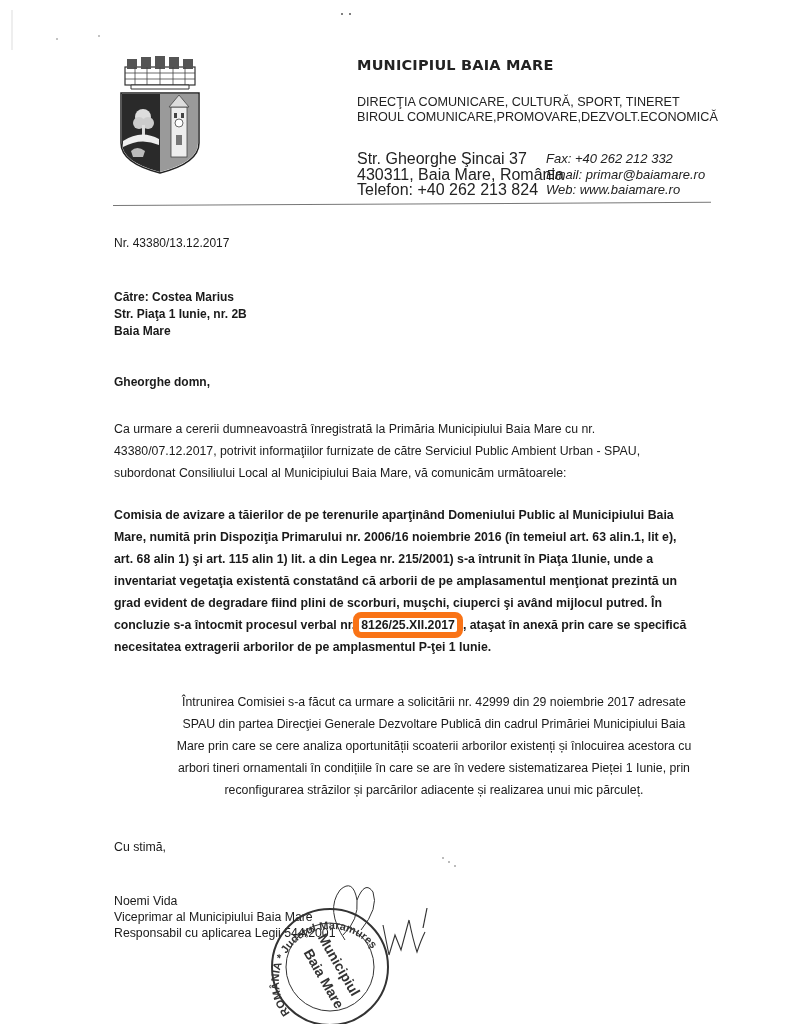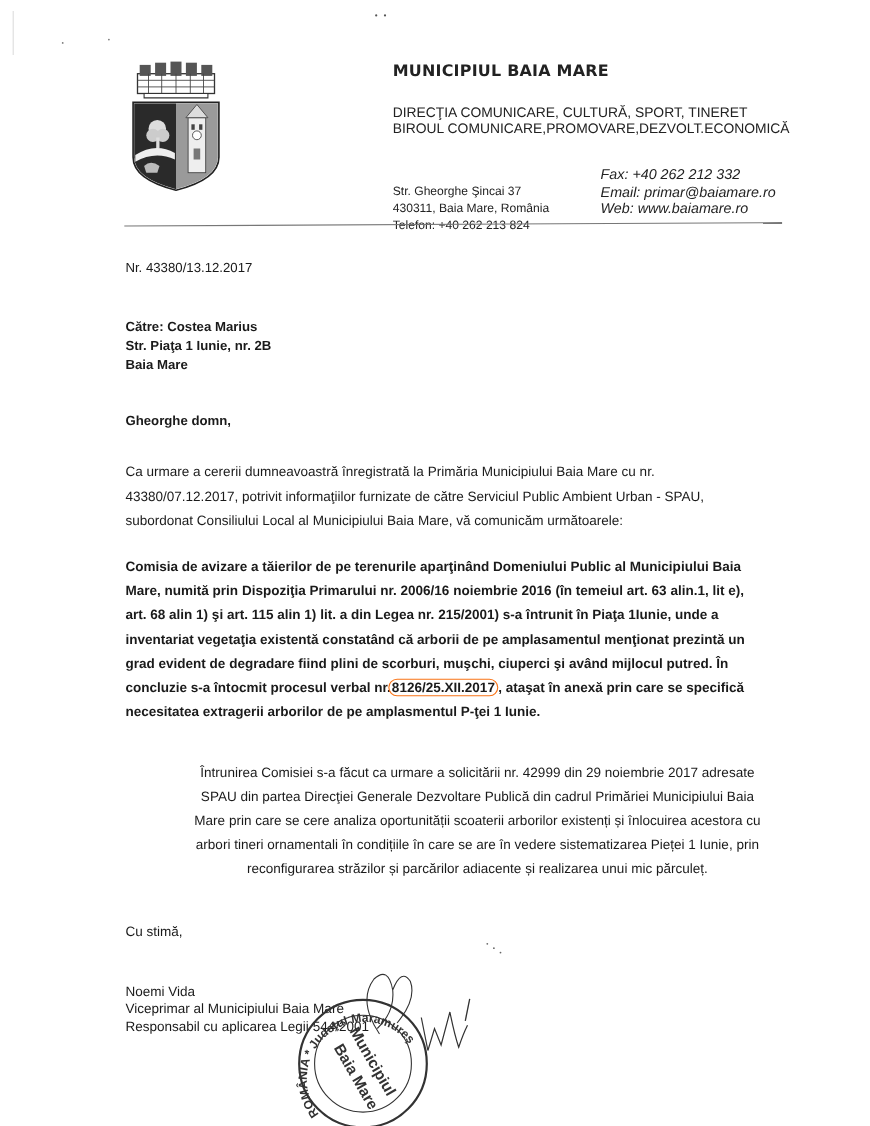--- a/index.html
+++ b/index.html
@@ -4,34 +4,34 @@
   <style>
     html, body { margin: 0; padding: 0; }
     body {
       width: 791px; height: 1024px; background: #ffffff; position: relative; overflow: hidden;
       font-family: "Liberation Sans", sans-serif; color: #1a1a1a;
     }
     .abs { position: absolute; }
     .crest { left: 117px; top: 55px; width: 86px; height: 120px; }
     .org-title { left: 357px; top: 57px; font-family: "DejaVu Sans", sans-serif; font-weight: bold; font-size: 14.5px; letter-spacing: 0.2px; color: #222; }
     .dept { left: 357px; top: 95px; font-size: 12.6px; line-height: 15px; color: #222; }
-    .addr { left: 357px; top: 151px; font-size: 11px; line-height: 15.5px; color: #222; margin-top: 16px; }
+    .addr { left: 357px; top: 151px; font-size: 16px; line-height: 15.5px; color: #222; }
     .contact { left: 546px; top: 151px; font-size: 13px; line-height: 15.5px; color: #222; font-style: italic; }
     .rule { left: 113px; top: 205px; width: 598px; height: 1px; background: #777; transform: rotate(-0.3deg); transform-origin: left; }
     .reg-no { left: 114px; top: 236px; font-size: 12px; }
     .recipient { left: 114px; top: 289px; font-size: 12px; font-weight: bold; line-height: 17px; }
     .salutation { left: 114px; top: 375px; font-size: 12px; font-weight: bold; }
     .para { left: 114px; width: 640px; font-size: 12.3px; line-height: 22px; }
     .para .line { display: block; white-space: nowrap; }
     .p1 { top: 418px; }
     .p2 { top: 504px; font-weight: bold; }
     .p3 { top: 691px; text-align: center; }
     .closing { left: 114px; top: 840px; font-size: 12.3px; }
     .signer { left: 114px; top: 893px; font-size: 12.3px; line-height: 16px; }
-    .pv-circle { border: 1px solid #f97316; border-radius: 8px; padding: 0 2px; margin-left: -2px; }
+    .pv-circle { border: 6px solid #f97316; border-radius: 8px; padding: 0 2px; margin-left: -2px; }
     .stamp { left: 268px; top: 905px; width: 125px; height: 125px; }
     .signature { left: 305px; top: 880px; width: 130px; height: 90px; }
     .specks { left: 0; top: 0; width: 791px; height: 1024px; pointer-events: none; }
   </style>
 </head>
 <body>
 
 <svg class="abs crest" viewBox="0 0 86 120">
 
   <rect x="8" y="12" width="70" height="18" fill="#fff" stroke="#333" stroke-width="1.2"></rect>

